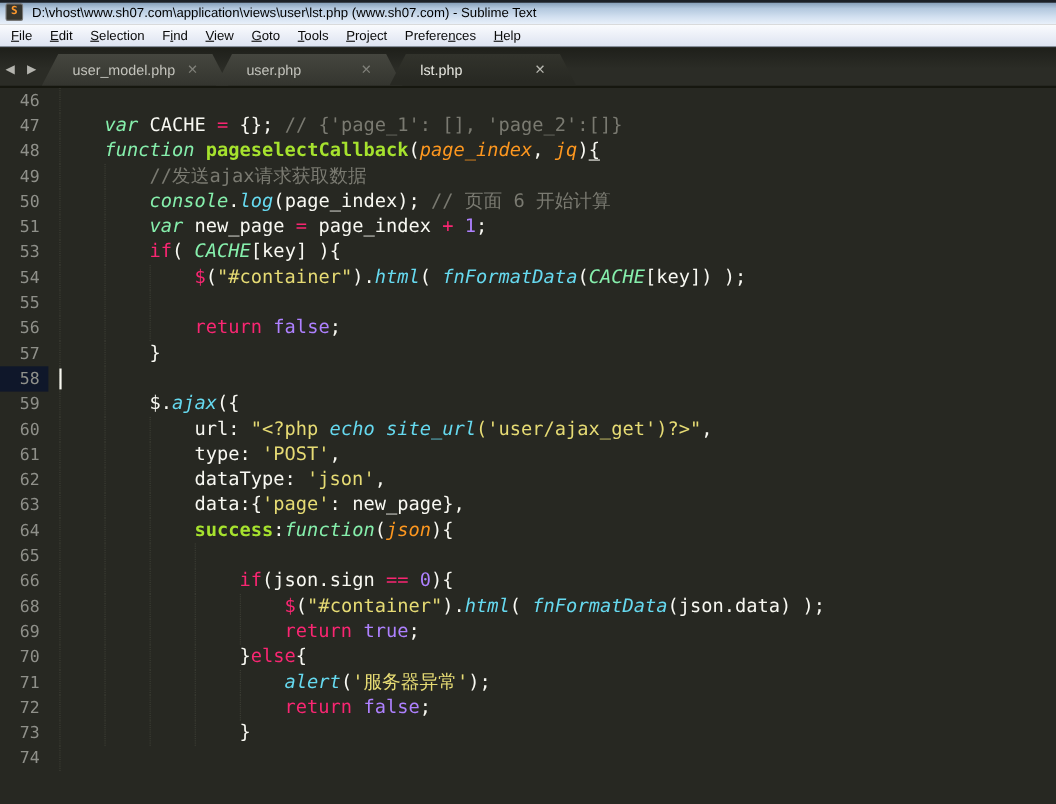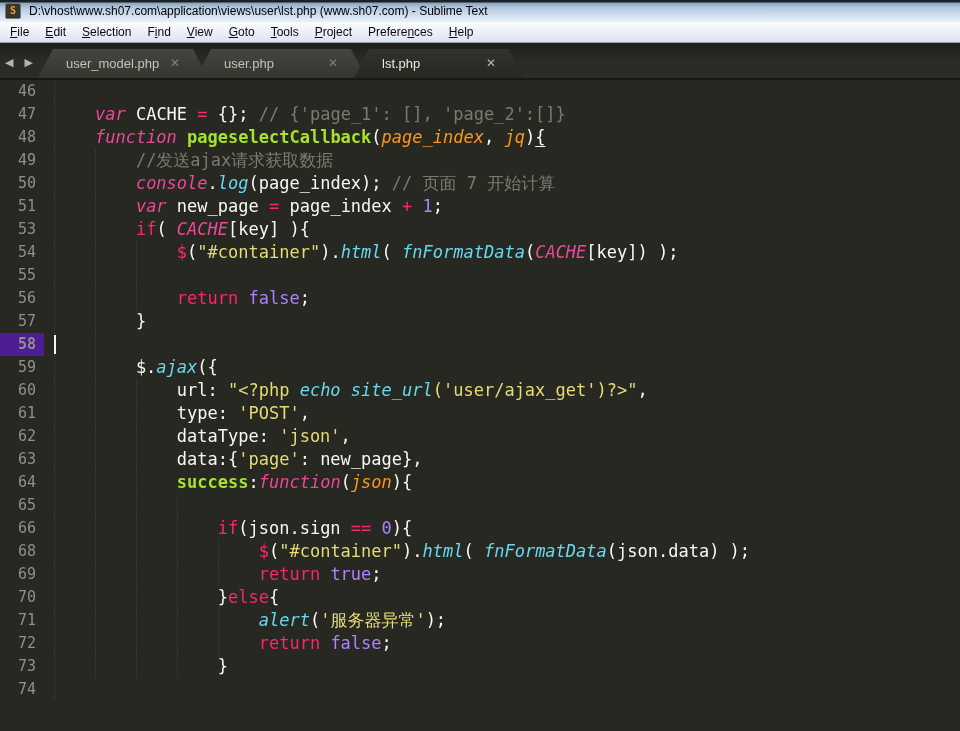--- a/index.html
+++ b/index.html
@@ -31,27 +31,27 @@
   .tab-label{margin-left:28px;font-size:13px;color:#c3c3bc;white-space:nowrap;}
   .tab.active .tab-label{color:#e8e8e1;}
   .tab-close{position:absolute;right:28px;top:7px;font:bold 12px "DejaVu Sans",sans-serif;color:#80817a;}
   .tab.active .tab-close{color:#b9b9b2;}
 
   
   .editor{height:651px;background:#272822;overflow:hidden;}
   .line{position:relative;display:flex;height:23px;}
   .gut{flex:0 0 36px;width:36px;text-align:right;padding-right:8px;
     font:15px/23px "DejaVu Sans Mono",monospace;color:#8f908a;}
-  .gut.cur{background:#4c1d95;font-weight:bold;}
+  .gut.cur{background:#0f172a;}
   .codetxt{white-space:pre;padding-left:10px;font:17px/23px "DejaVu Sans Mono",monospace;color:#f8f8f2;}
   .guide{position:absolute;top:0;bottom:0;width:0;border-left:1px dotted #3e3f36;}
   .caret{position:absolute;top:2px;width:2px;height:19px;background:#f8f8f0;}
 
   
-  .w{color:#f8f8f2;} .k{color:#f92672;} .ki{color:#ec4899;font-style:italic;}
+  .w{color:#f8f8f2;} .k{color:#f92672;} .ki{color:#86efac;font-style:italic;}
   .fn{color:#a6e22e;font-weight:bold;} .cy{color:#66d9ef;font-style:italic;} .or{color:#fd971f;font-style:italic;}
   .pu{color:#ae81ff;} .st{color:#e6db74;} .cm{color:#7a7a71;}
   .wu{color:#f8f8f2;text-decoration:underline;text-underline-offset:3px;}
 </style>
 </head>
 <body>
 
 <div class="window">
 
   <div class="titlebar">
@@ -115,21 +115,21 @@
         <div class="line">
           <span class="gut">49</span>
           <span class="guide" style="left: 54px;"></span>
           <span class="guide" style="left: 94.92px;"></span>
           <span class="codetxt"><span class="w">        </span><span class="cm">//发送ajax请求获取数据</span></span>
         </div>
         <div class="line">
           <span class="gut">50</span>
           <span class="guide" style="left: 54px;"></span>
           <span class="guide" style="left: 94.92px;"></span>
-          <span class="codetxt"><span class="w">        </span><span class="ki">console</span><span class="w">.</span><span class="cy">log</span><span class="w">(page_index); </span><span class="cm">// 页面 7 开始计算</span></span>
+          <span class="codetxt"><span class="w">        </span><span class="ki">console</span><span class="w">.</span><span class="cy">log</span><span class="w">(page_index); </span><span class="cm">// 页面 6 开始计算</span></span>
         </div>
         <div class="line">
           <span class="gut">51</span>
           <span class="guide" style="left: 54px;"></span>
           <span class="guide" style="left: 94.92px;"></span>
           <span class="codetxt"><span class="w">        </span><span class="ki">var</span><span class="w"> new_page </span><span class="k">=</span><span class="w"> page_index </span><span class="k">+</span><span class="w"> </span><span class="pu">1</span><span class="w">;</span></span>
         </div>
         <div class="line">
           <span class="gut">53</span>
           <span class="guide" style="left: 54px;"></span>

